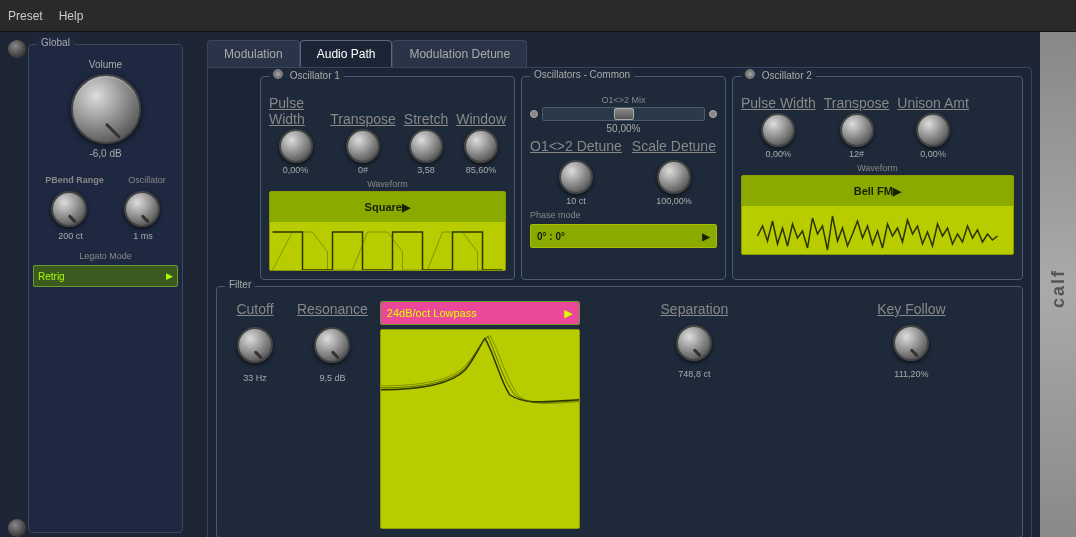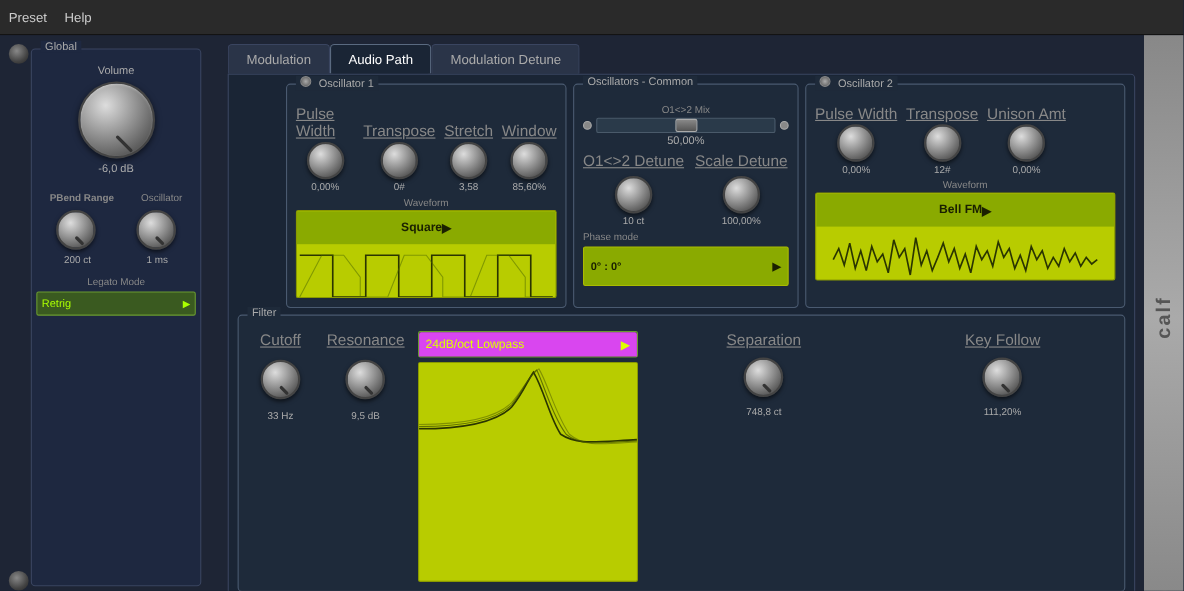--- a/index.html
+++ b/index.html
@@ -357,21 +357,21 @@
     .phase-select {
       background: #8aaa00;
       border: 1px solid #aabb00;
       color: #1a2000;
       font-size: 10px;
       font-weight: bold;
       padding: 2px 6px;
       display: flex;
       align-items: center;
       justify-content: space-between;
-      height: 36px;
+      height: 24px;
       margin-top: 4px;
       border-radius: 2px;
     }
 
     
     .filter-row {
       flex: 0 0 auto;
     }
     .filter-inner {
       display: flex;
@@ -404,21 +404,21 @@
       flex-direction: column;
       align-items: center;
     }
 
     .select-box {
       background: #3a5520;
       border: 1px solid #6a9a30;
       border-radius: 2px;
     }
     .select-box-header {
-      background: #d946ef;
+      background: #ec4899;
       padding: 3px 6px;
       font-size: 11px;
       color: #ddff00;
       display: flex;
       align-items: center;
       justify-content: space-between;
       height: 22px;
       border-radius: 2px 2px 0 0;
     }
 

